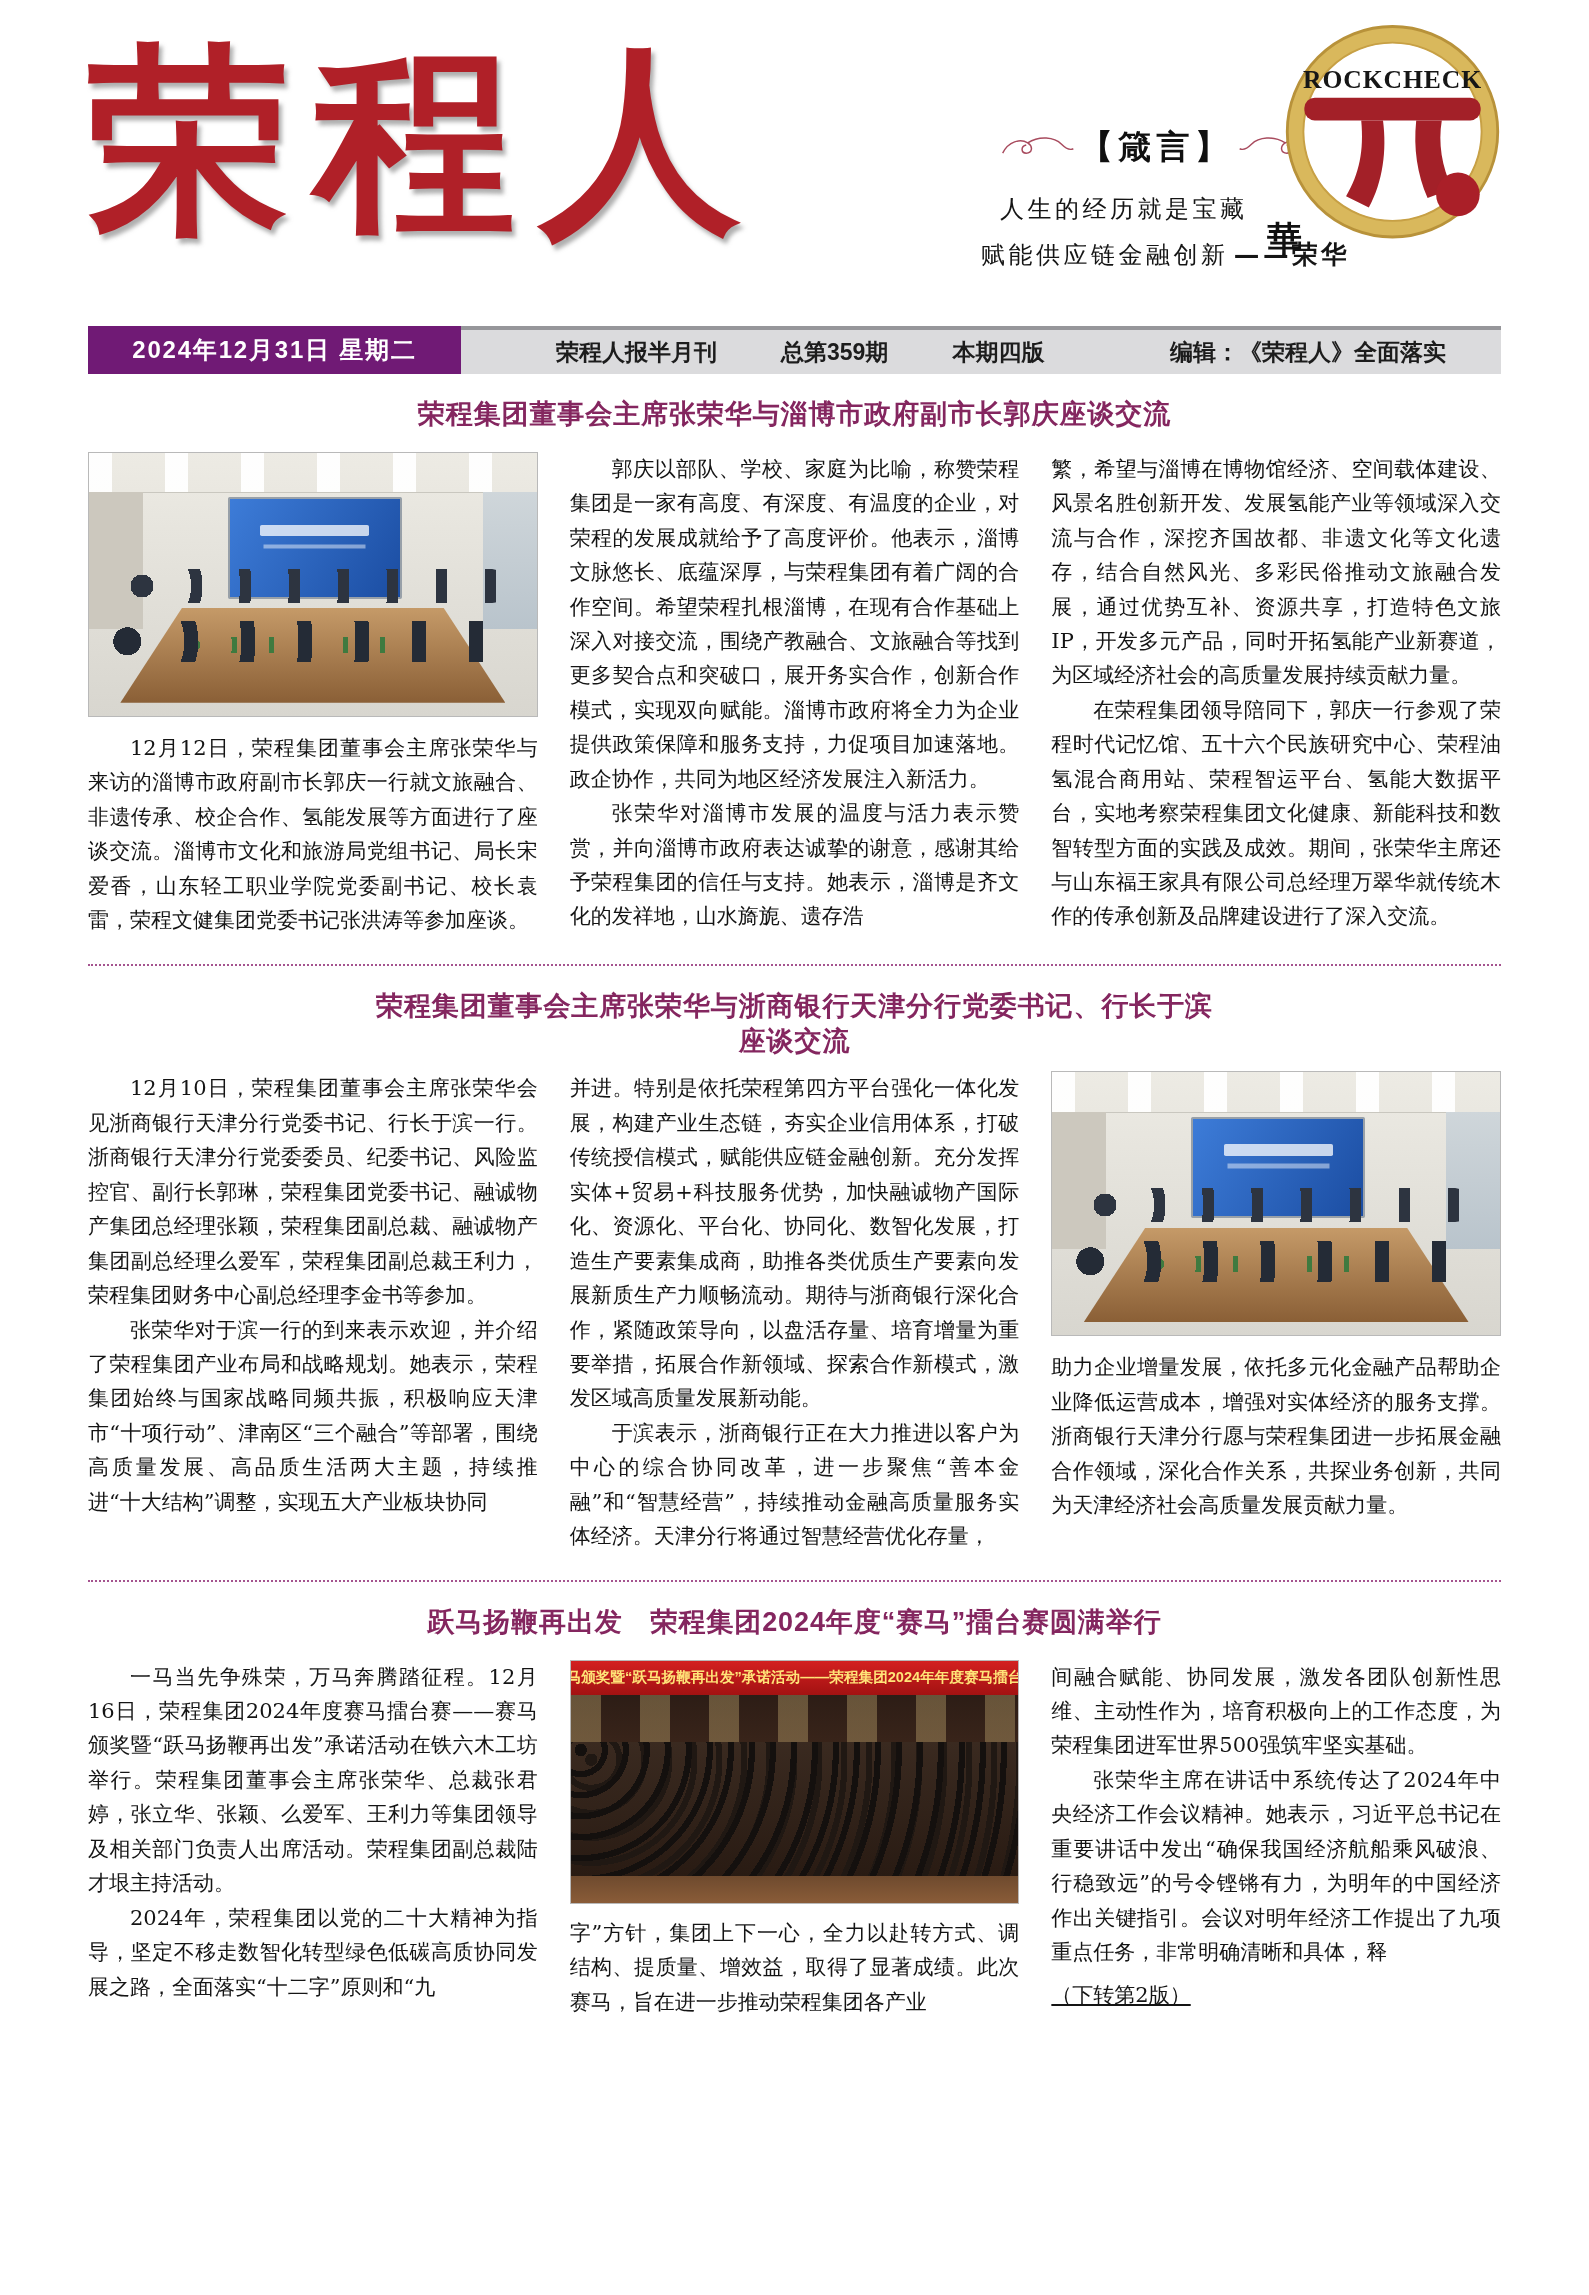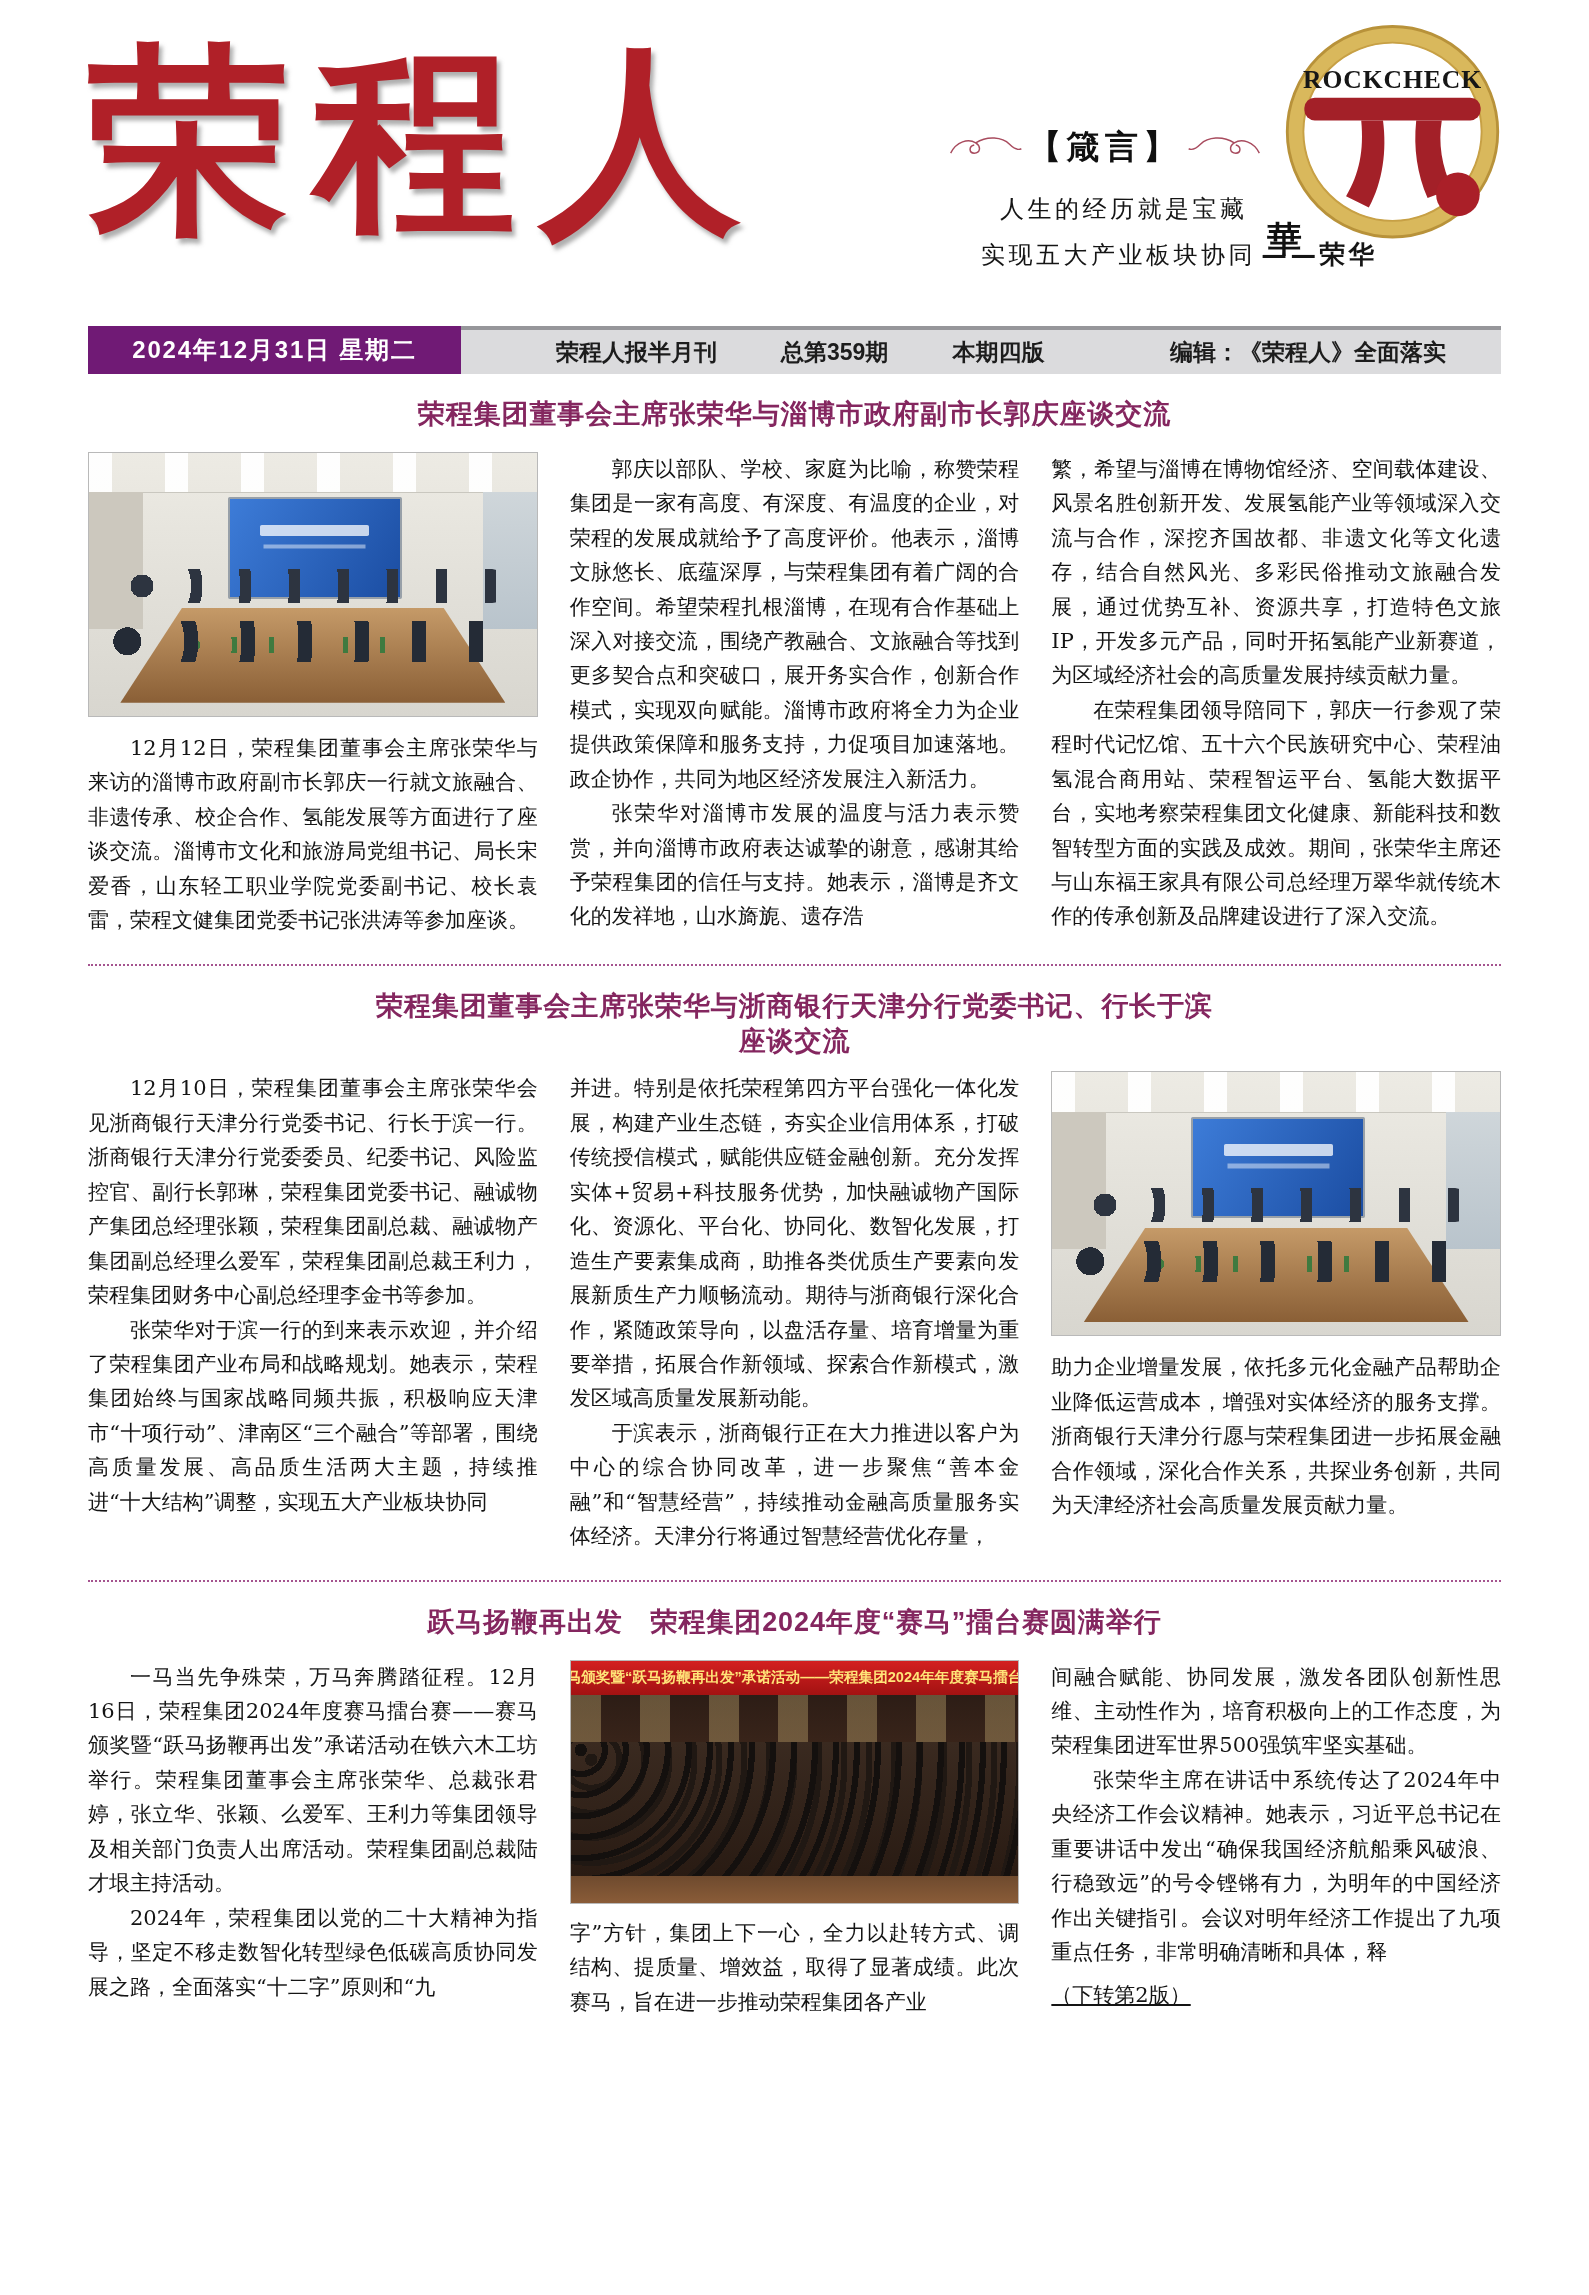--- a/index.html
+++ b/index.html
@@ -9,21 +9,21 @@
   
   .masthead{position:relative;height:291px;}
   .mast-title{
     position:absolute;left:0;top:8.8px;
     font-size:201px;line-height:1;font-weight:900;
     color:#b02028;letter-spacing:25px;
     text-shadow:3.5px 5.3px 4.4px rgba(110,110,110,.55);
     font-family:"DejaVu Serif",serif;white-space:nowrap;
   }
   .motto{position:absolute;left:861px;top:95px;width:415px;text-align:center;}
-  .motto-head{display:flex;align-items:center;gap:5.3px;}
+  .motto-head{display:flex;align-items:center;justify-content:center;gap:5.3px;}
   .motto-label{font-size:33px;font-weight:900;color:#101010;letter-spacing:5.3px;font-family:"DejaVu Serif",serif;}
   .flourish svg{display:block;}
   .flourish.flip svg{transform:scaleX(-1);}
   .motto-line{margin-top:23px;font-size:24px;letter-spacing:3.5px;color:#151515;text-align:left;padding-left:51px;}
   .motto-line3{margin-top:12.4px;font-size:24px;letter-spacing:3.5px;color:#151515;text-align:left;padding-left:32px;white-space:nowrap;}
   .motto-author{font-weight:900;font-size:25.6px;margin-left:5.3px;}
   .logo{position:absolute;right:-16px;top:-12.4px;width:243px;height:265px;}
   .logo-svg{display:block;}
   .logo-hua{position:absolute;left:-7px;bottom:19.4px;font-size:35px;color:#111;font-weight:700;}
 
@@ -115,21 +115,21 @@
         </span>
         <span class="motto-label">【箴言】</span>
         <span class="flourish flip">
           <svg viewBox="0 0 100 36" width="74" height="26.5">
               <path d="M2 26 C10 10 26 6 36 12 C44 17 42 26 34 26 C27 26 26 17 34 15 M36 12 C52 2 72 4 82 14 C88 20 94 22 98 20" fill="none" stroke="#a84b5e" stroke-width="2"></path>
             </svg>
         </span>
       </div>
       <div class="motto-line">人生的经历就是宝藏</div>
       <div class="motto-line3">
-        <span>实现五大产业板块协同</span><span class="motto-author">——荣华</span>
+        <span>赋能供应链金融创新</span><span class="motto-author">——荣华</span>
       </div>
     </div>
 
     <div class="logo">
       <svg class="logo-svg" viewBox="0 0 250 250" width="237" height="237">
         <circle cx="125" cy="120" r="102" fill="#ffffff" stroke="#d9b85c" stroke-width="17"></circle>
         <circle cx="125" cy="120" r="111" fill="none" stroke="#b8923a" stroke-width="3"></circle>
         <circle cx="125" cy="120" r="94" fill="none" stroke="#c7a045" stroke-width="2"></circle>
         <text x="125" y="74" text-anchor="middle" font-size="27" font-weight="bold" fill="#161616" font-family="Liberation Serif, serif" letter-spacing="1">ROCKCHECK</text>
         <rect x="32" y="84" width="186" height="24" rx="11" fill="#a32028"></rect>

